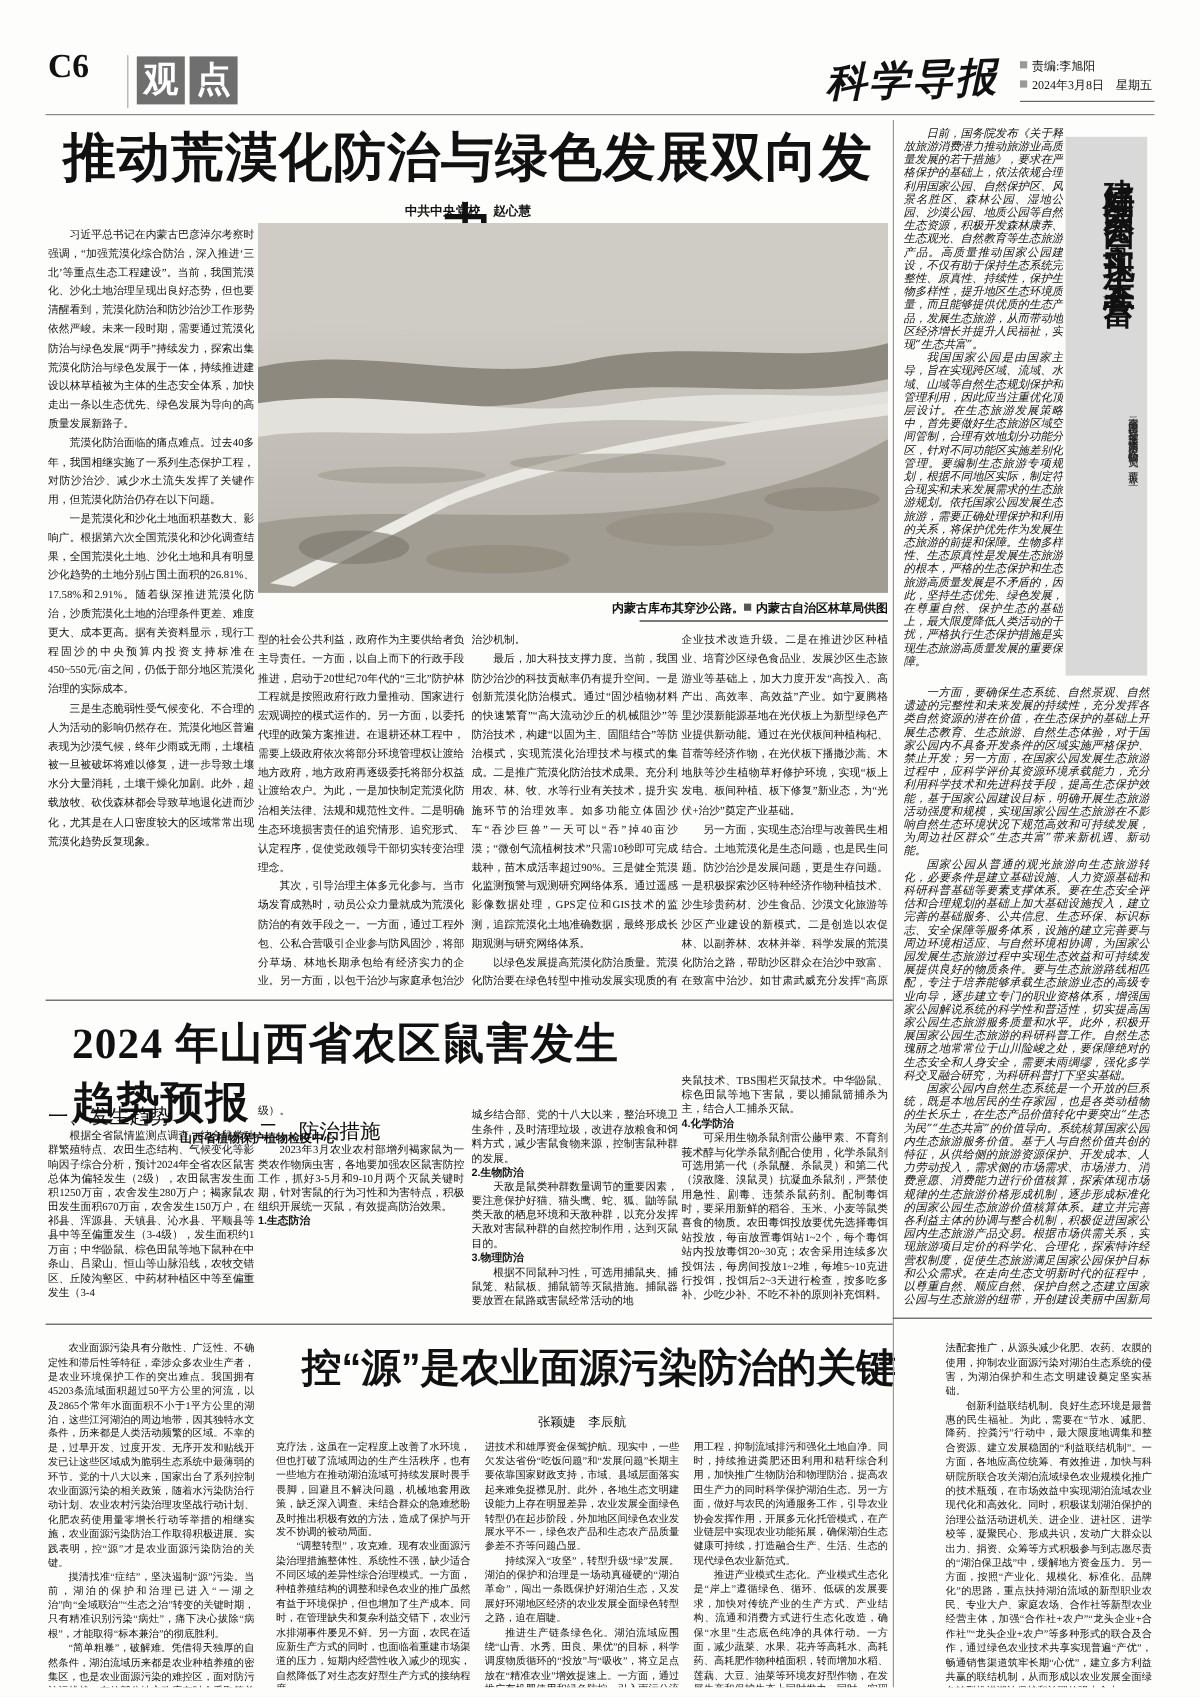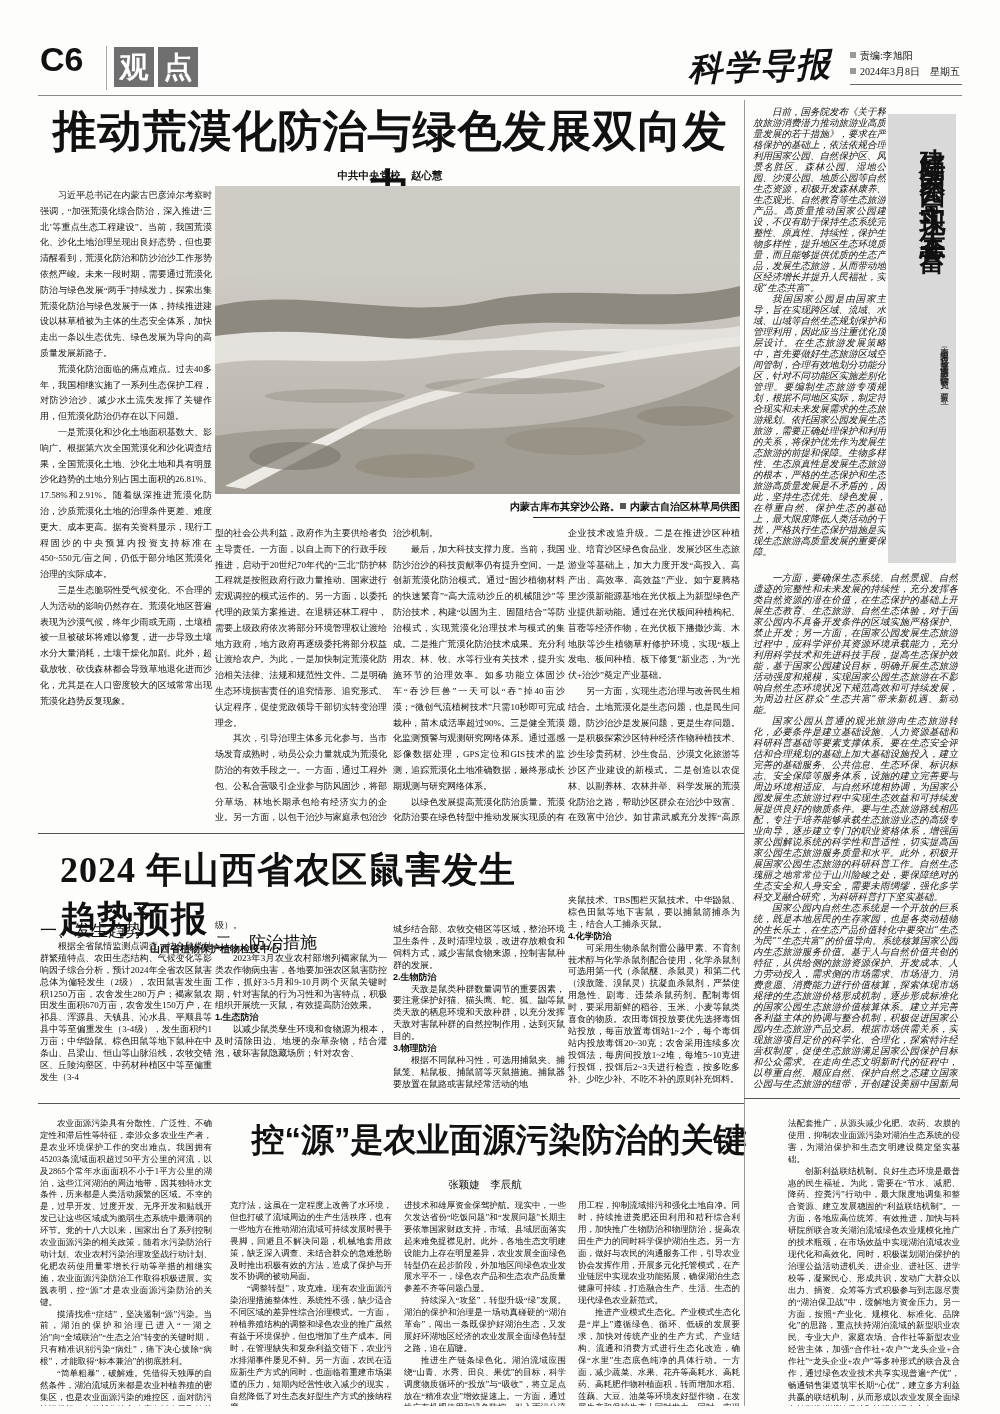--- a/index.html
+++ b/index.html
@@ -1,20 +1,20 @@
 <!DOCTYPE html>
 <html><head>
 <meta charset="utf-8">
 <style>
   html,body{margin:0;padding:0;background:#f2f2ee;}
   #page{position:relative;width:1000px;height:1414px;background:#fdfdfb;margin:0 auto;
         font-family:"Liberation Serif","DejaVu Serif",serif;color:#111;overflow:hidden;}
   .abs{position:absolute;}
   
-  .pageno{font-size:34px;font-weight:bold;font-family:Liberation Sans, sans-serif;}
+  .pageno{font-size:28px;font-weight:bold;font-family:Liberation Serif, serif;}
   .badge{display:flex;gap:4px;}
   .badge .bchar{width:40px;height:40px;background:#6f6f6f;color:#fff;font-weight:bold;
         font-size:29px;line-height:40px;text-align:center;font-family:"Liberation Sans",sans-serif;}
   .vrule{background:#aaa;width:1px;}
   .hrule{background:#333;height:1px;}
   .masthead{font-size:34px;font-weight:bold;font-style:italic;transform:rotate(-2deg);
         font-family:"DejaVu Serif",serif;letter-spacing:2px;}
   .edinfo{font-size:10px;line-height:16px;border-bottom:1px solid #666;padding-bottom:4px;width:112px;}
   .sq{display:inline-block;width:6px;height:6px;background:#999;margin-right:4px;vertical-align:1px;}
   
@@ -119,24 +119,23 @@
   <div class="abs orgline" style="left:40px;top:899px;width:350px;">山西省植物保护植物检疫中心</div>
   <div class="abs col mice-body" style="left:40px;top:920px;width:172px;height:182px;">
       <p class="h1">一、发生趋势</p>
       <p>根据全省鼠情监测点调查，结合鼠类种群繁殖特点、农田生态结构、气候变化等影响因子综合分析，预计2024年全省农区鼠害总体为偏轻发生（2级），农田鼠害发生面积1250万亩，农舍发生280万户；褐家鼠农田发生面积670万亩，农舍发生150万户，在祁县、浑源县、天镇县、沁水县、平顺县等县中等至偏重发生（3-4级），发生面积约1万亩；中华鼢鼠、棕色田鼠等地下鼠种在中条山、吕梁山、恒山等山脉沿线，农牧交错区、丘陵沟壑区、中药材种植区中等至偏重发生（3-4</p>
     </div>
   <div class="abs col mice-body" style="left:215px;top:920px;width:172px;height:182px;">
       <p class="cont">级）。</p>
       <p class="h1">二、防治措施</p>
       <p>2023年3月农业农村部增列褐家鼠为一类农作物病虫害，各地要加强农区鼠害防控工作，抓好3-5月和9-10月两个灭鼠关键时期，针对害鼠的行为习性和为害特点，积极组织开展统一灭鼠，有效提高防治效果。</p>
       <p class="h2">1.生态防治</p>
-      <p>以减少鼠类孳生环境和食物源为根本，及时清除田边、地埂的杂草杂物，结合灌泡，破坏害鼠隐藏场所；针对农舍、</p>
     </div>
   <div class="abs col mice-body" style="left:393px;top:924px;width:172px;height:178px;">
-      <p class="cont">城乡结合部、农牧交错区等区域，整治环境卫生条件，及时清理垃圾，改进存放粮食和饲料方式，减少害鼠食物来源，控制害鼠种群的发展。</p>
+      <p class="cont">城乡结合部、党的十八大以来，整治环境卫生条件，及时清理垃圾，改进存放粮食和饲料方式，减少害鼠食物来源，控制害鼠种群的发展。</p>
       <p class="h2">2.生物防治</p>
       <p>天敌是鼠类种群数量调节的重要因素，要注意保护好猫、猫头鹰、蛇、狐、鼬等鼠类天敌的栖息环境和天敌种群，以充分发挥天敌对害鼠种群的自然控制作用，达到灭鼠目的。</p>
       <p class="h2">3.物理防治</p>
       <p>根据不同鼠种习性，可选用捕鼠夹、捕鼠笼、粘鼠板、捕鼠箭等灭鼠措施。捕鼠器要放置在鼠路或害鼠经常活动的地</p>
     </div>
   <div class="abs col mice-body" style="left:568px;top:895px;width:172px;height:207px;">
       <p class="cont">夹鼠技术、TBS围栏灭鼠技术。中华鼢鼠、棕色田鼠等地下害鼠，要以捕鼠箭捕杀为主，结合人工捕杀灭鼠。</p>
       <p class="h2">4.化学防治</p>
       <p>可采用生物杀鼠剂雷公藤甲素、不育剂莪术醇与化学杀鼠剂配合使用，化学杀鼠剂可选用第一代（杀鼠醚、杀鼠灵）和第二代（溴敌隆、溴鼠灵）抗凝血杀鼠剂，严禁使用急性、剧毒、违禁杀鼠药剂。配制毒饵时，要采用新鲜的稻谷、玉米、小麦等鼠类喜食的物质。农田毒饵投放要优先选择毒饵站投放，每亩放置毒饵站1~2个，每个毒饵站内投放毒饵20~30克；农舍采用连续多次投饵法，每房间投放1~2堆，每堆5~10克进行投饵，投饵后2~3天进行检查，按多吃多补、少吃少补、不吃不补的原则补充饵料。</p>
     </div>

